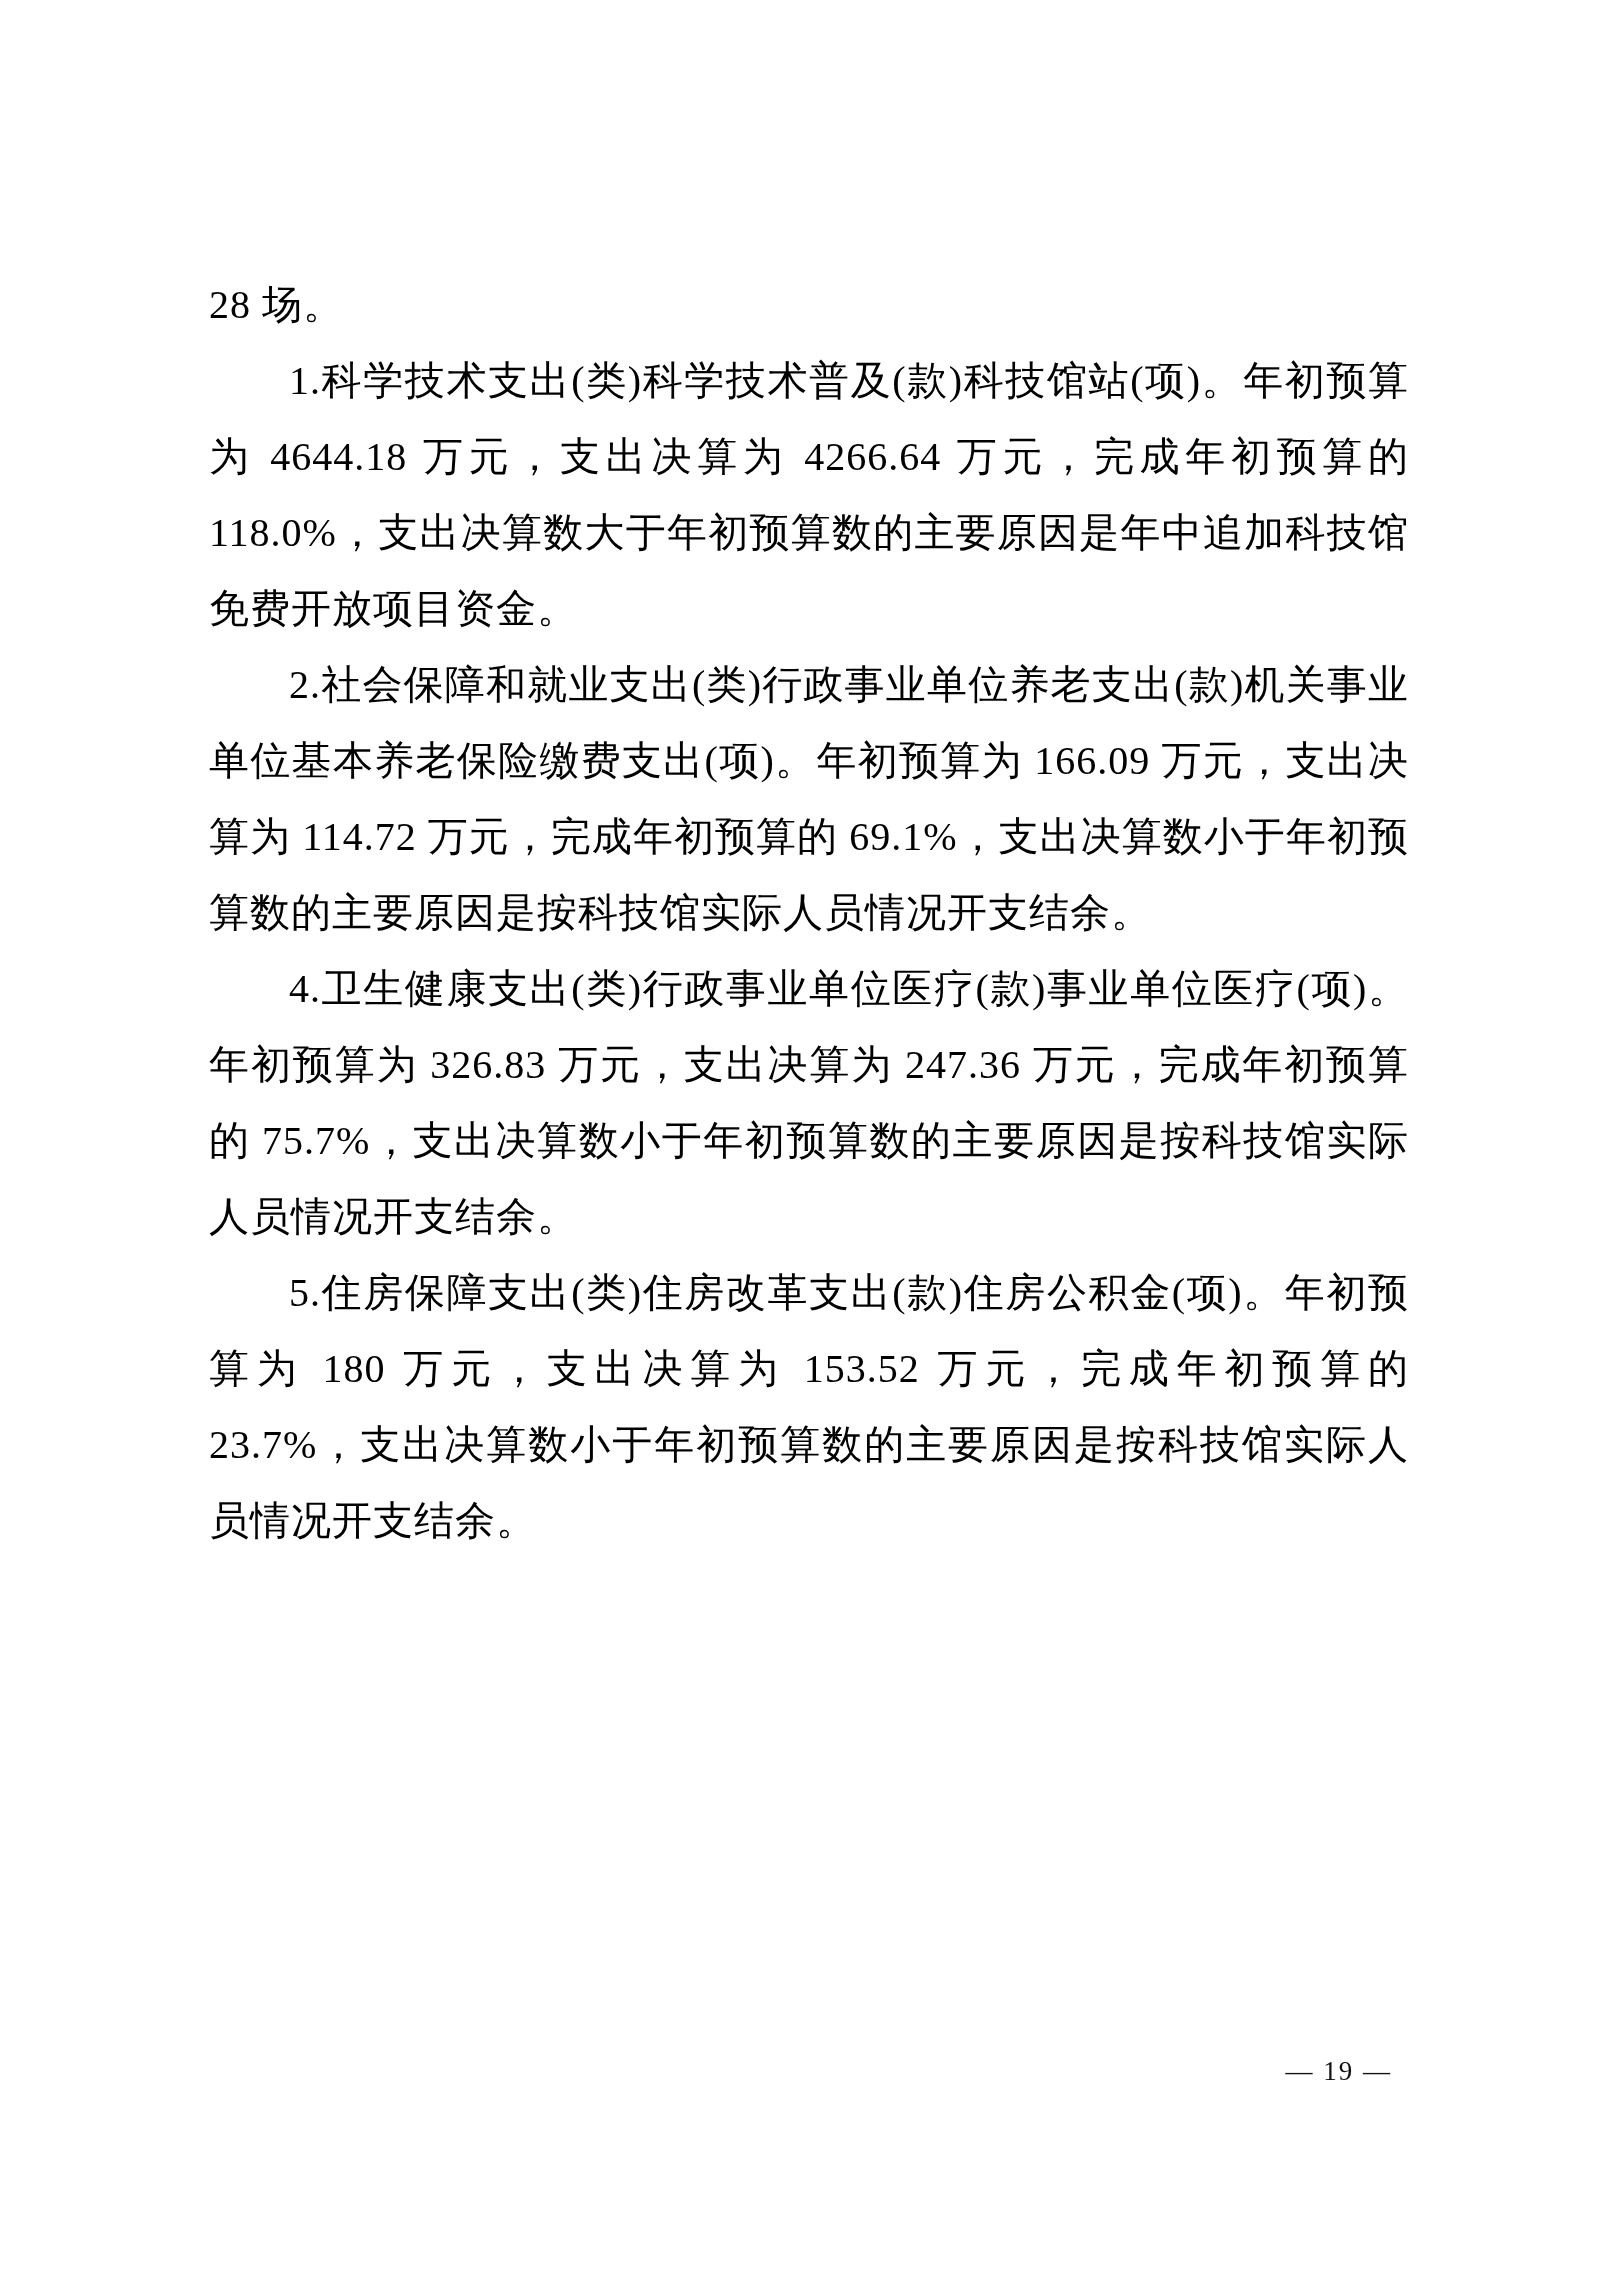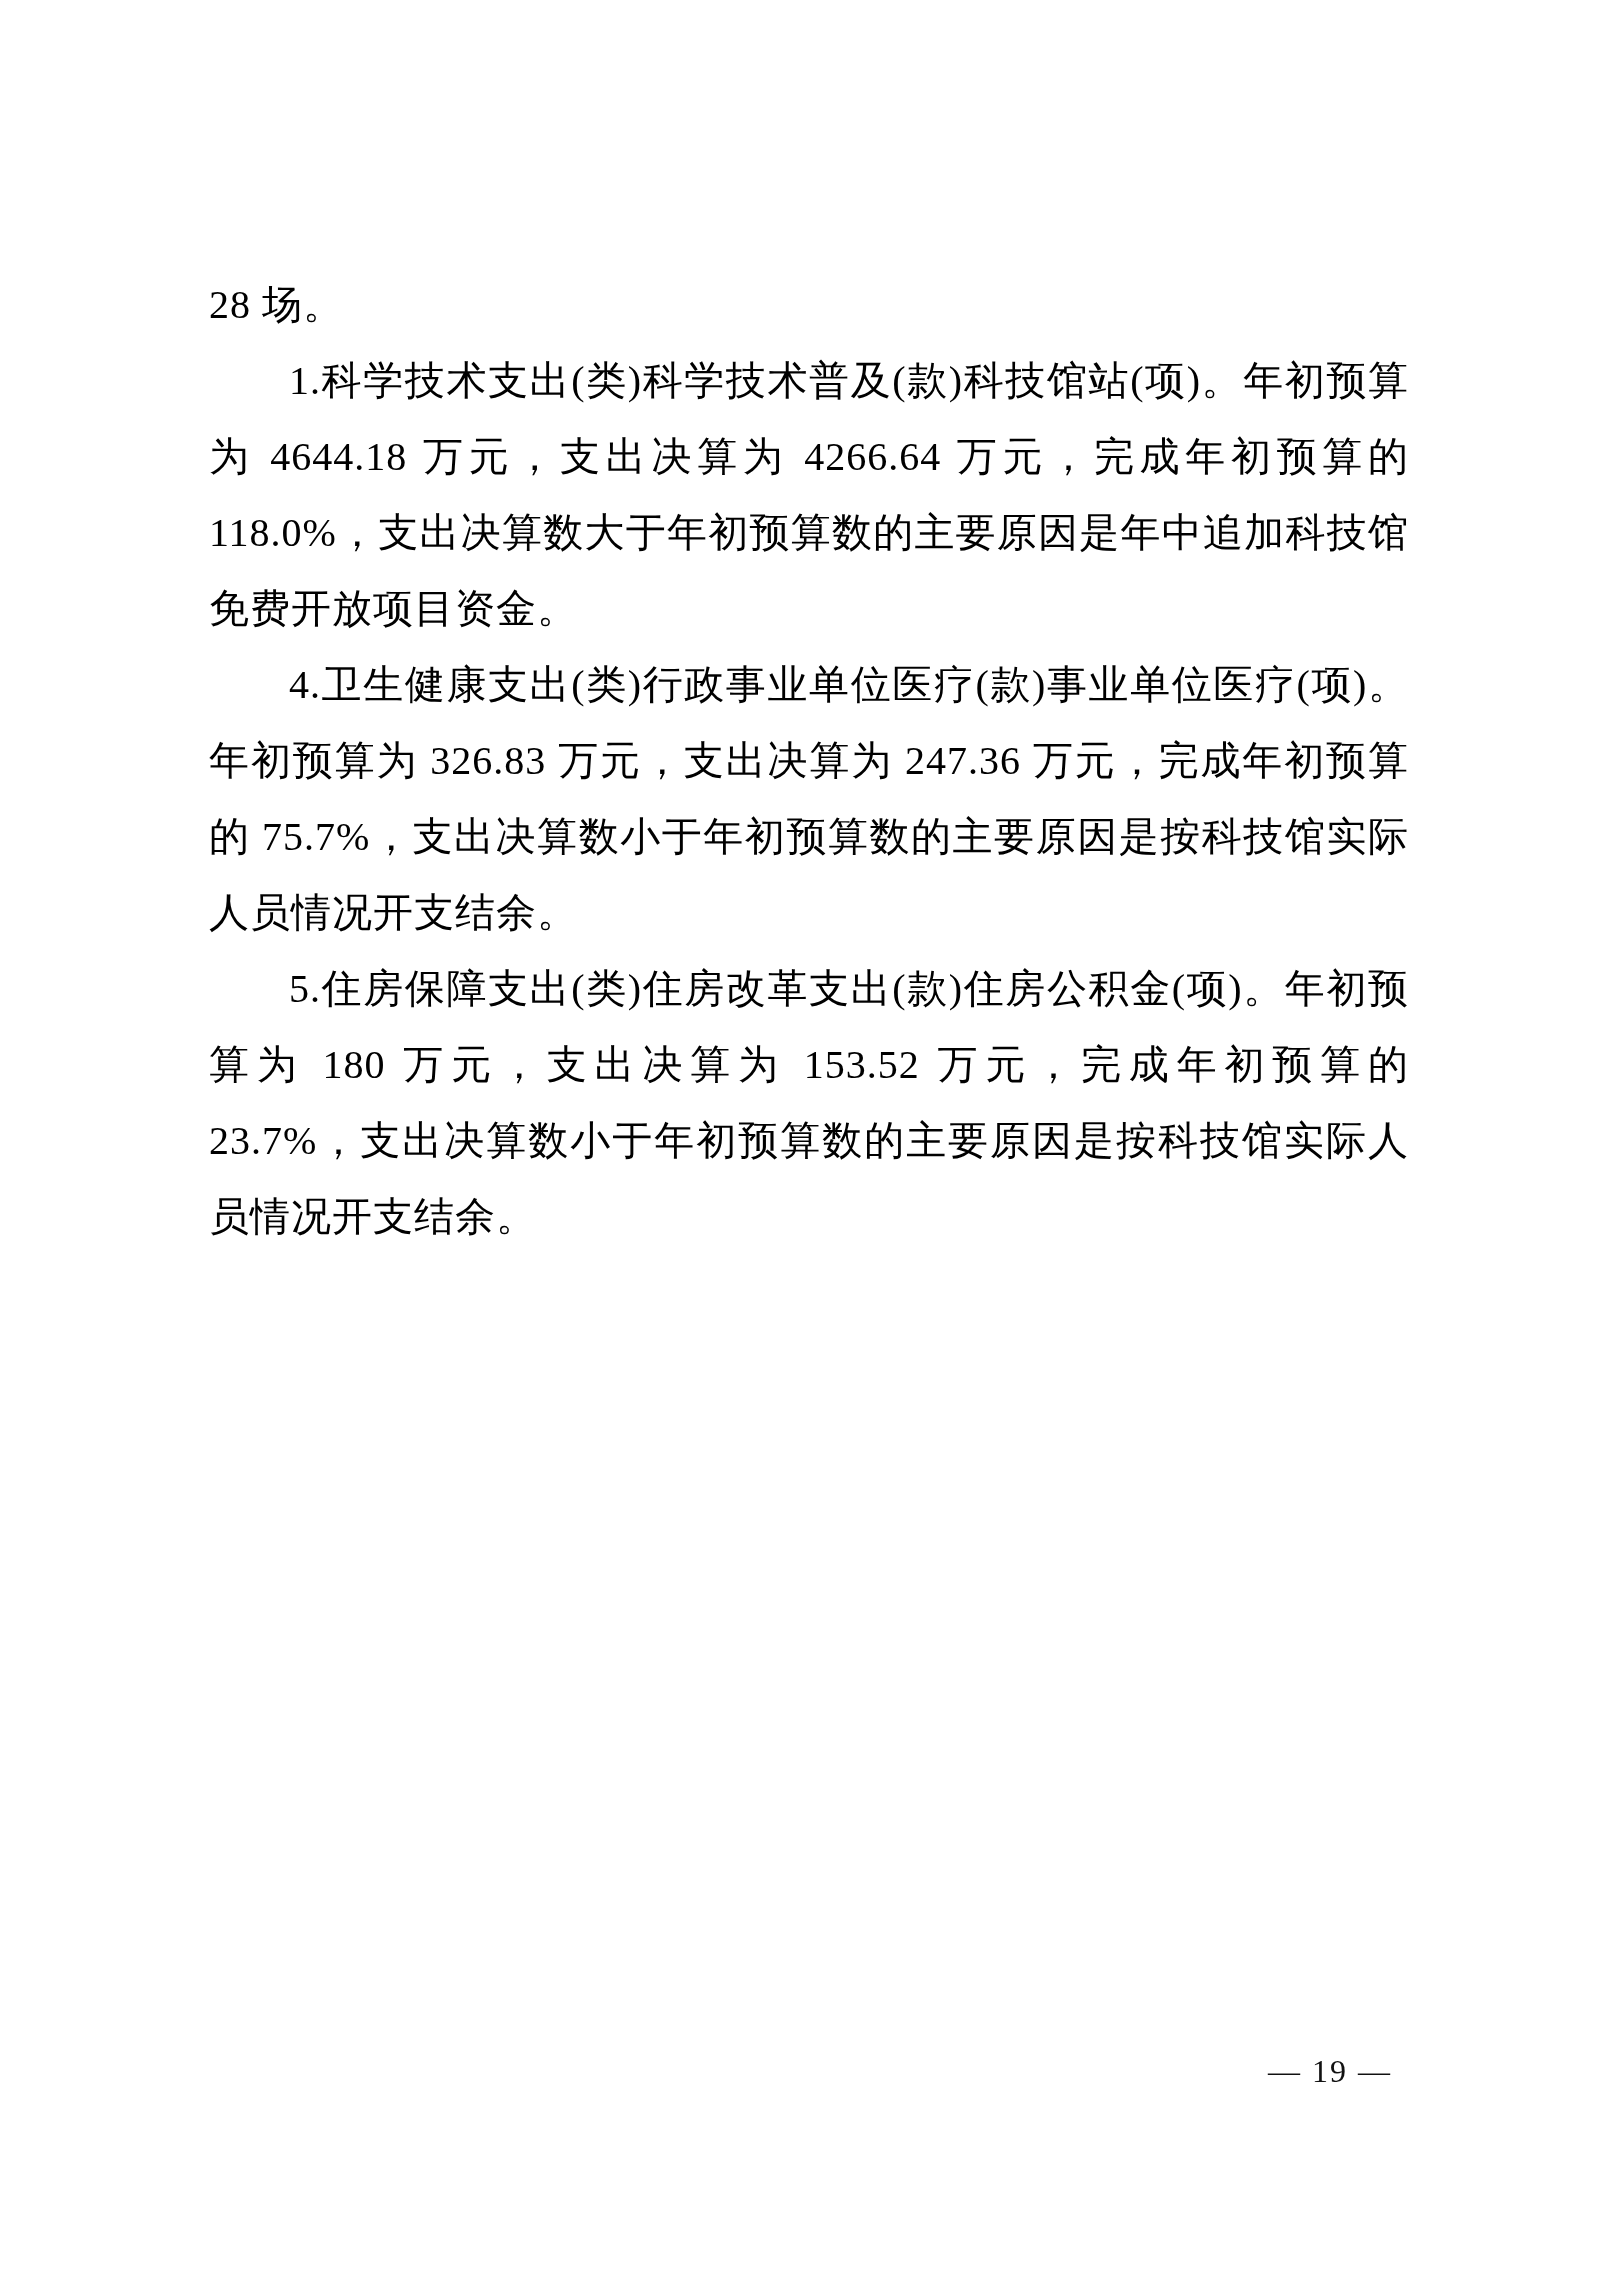--- a/index.html
+++ b/index.html
@@ -33,34 +33,35 @@
     text-indent: 2em;
   }
   .para.flush {
     text-indent: 0;
   }
   .page-footer {
     position: absolute;
     top: 2049px;
     right: 229px;
     font-family: "Liberation Serif", "DejaVu Serif", serif;
-    font-size: 32px;
+    font-size: 27px;
     line-height: 45px;
     color: #111111;
     letter-spacing: 2px;
     white-space: nowrap;
   }
 </style>
 </head>
 <body>
 
 <div class="page">
   <main class="content">
     <p class="para flush">28 场。</p>
     <p class="para">1.科学技术支出(类)科学技术普及(款)科技馆站(项)。年初预算为 4644.18 万元，支出决算为 4266.64 万元，完成年初预算的 118.0%，支出决算数大于年初预算数的主要原因是年中追加科技馆免费开放项目资金。</p>
+    <p class="para">2.社会保障和就业支出(类)行政事业单位养老支出(款)机关事业单位基本养老保险缴费支出(项)。年初预算为 166.09 万元，支出决算为 114.72 万元，完成年初预算的 69.1%，支出决算数小于年初预算数的主要原因是按科技馆实际人员情况开支结余。</p>
     <p class="para">4.卫生健康支出(类)行政事业单位医疗(款)事业单位医疗(项)。年初预算为 326.83 万元，支出决算为 247.36 万元，完成年初预算的 75.7%，支出决算数小于年初预算数的主要原因是按科技馆实际人员情况开支结余。</p>
     <p class="para">5.住房保障支出(类)住房改革支出(款)住房公积金(项)。年初预算为 180 万元，支出决算为 153.52 万元，完成年初预算的 23.7%，支出决算数小于年初预算数的主要原因是按科技馆实际人员情况开支结余。</p>
   </main>
 
   <footer class="page-footer">
     <span>— 19 —</span>
   </footer>
 </div>
 
 

